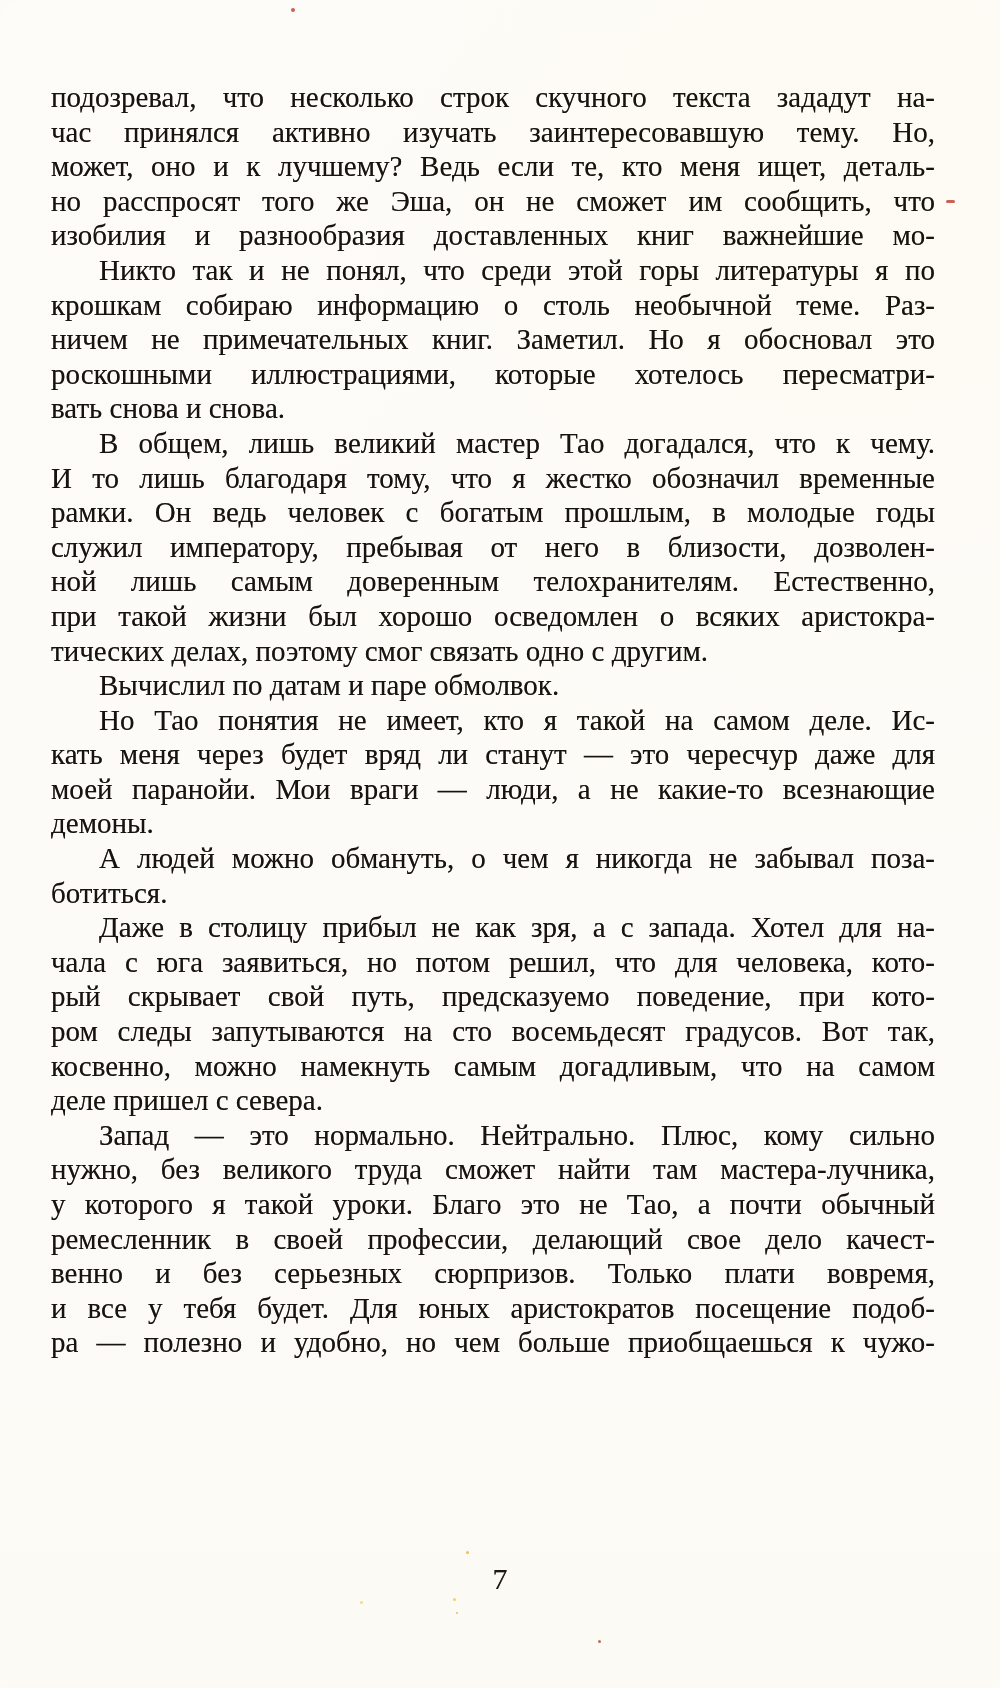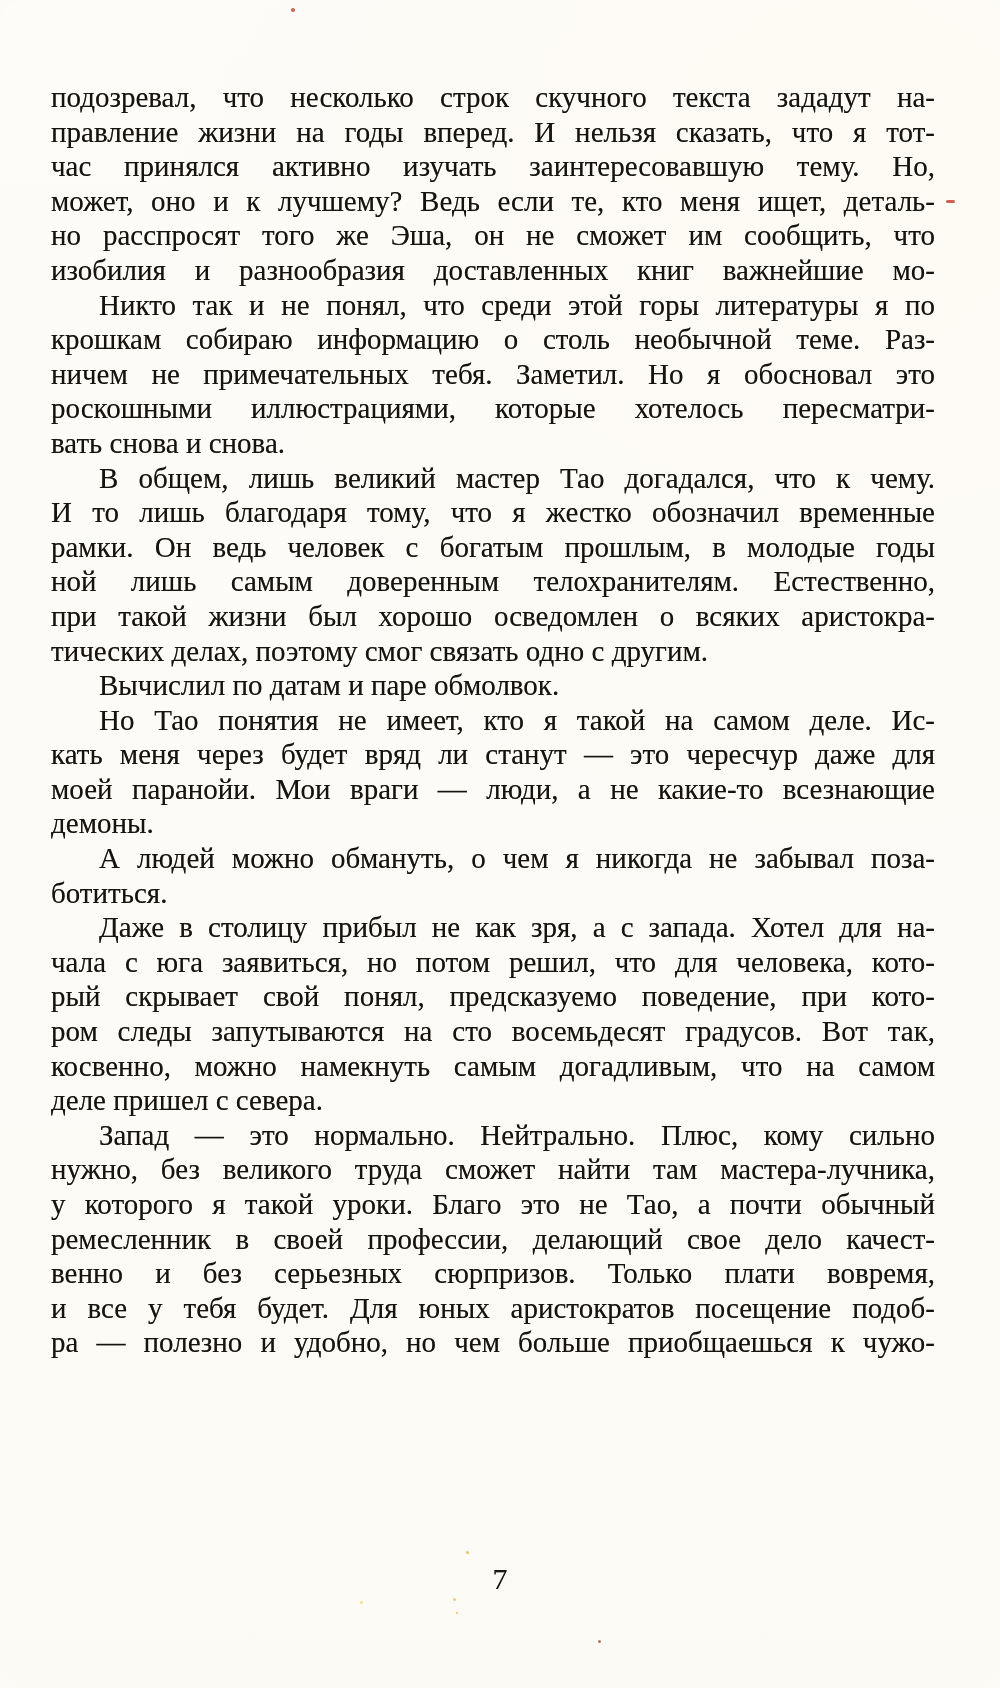--- a/index.html
+++ b/index.html
@@ -63,46 +63,46 @@
   .speck.y4 { left: 360px; top: 1601px; width: 3px; height: 3px; background: #f3c335; opacity: .55; }
   .speck.r2 { left: 598px; top: 1640px; width: 3px; height: 3px; background: #a5301d; opacity: .7; }
 </style>
 </head>
 <body>
 
 <div class="page">
 
   <div class="text-block">
       <div class="line">подозревал, что несколько строк скучного текста зададут на-</div>
-      <div class="line">правление жизни на годы вперед. И нельзя сказать, что я тот-</div>
       <div class="line">час принялся активно изучать заинтересовавшую тему. Но,</div>
       <div class="line">может, оно и к лучшему? Ведь если те, кто меня ищет, деталь-</div>
       <div class="line">но расспросят того же Эша, он не сможет им сообщить, что</div>
       <div class="line">изобилия и разнообразия доставленных книг важнейшие мо-</div>
       <div class="line indent">Никто так и не понял, что среди этой горы литературы я по</div>
       <div class="line">крошкам собираю информацию о столь необычной теме. Раз-</div>
-      <div class="line">ничем не примечательных тебя. Заметил. Но я обосновал это</div>
+      <div class="line">ничем не примечательных книг. Заметил. Но я обосновал это</div>
       <div class="line">роскошными иллюстрациями, которые хотелось пересматри-</div>
       <div class="line last">вать снова и снова.</div>
       <div class="line indent">В общем, лишь великий мастер Тао догадался, что к чему.</div>
       <div class="line">И то лишь благодаря тому, что я жестко обозначил временные</div>
       <div class="line">рамки. Он ведь человек с богатым прошлым, в молодые годы</div>
+      <div class="line">служил императору, пребывая от него в близости, дозволен-</div>
       <div class="line">ной лишь самым доверенным телохранителям. Естественно,</div>
       <div class="line">при такой жизни был хорошо осведомлен о всяких аристокра-</div>
       <div class="line last">тических делах, поэтому смог связать одно с другим.</div>
       <div class="line indent last">Вычислил по датам и паре обмолвок.</div>
       <div class="line indent">Но Тао понятия не имеет, кто я такой на самом деле. Ис-</div>
       <div class="line">кать меня через будет вряд ли станут — это чересчур даже для</div>
       <div class="line">моей паранойи. Мои враги — люди, а не какие-то всезнающие</div>
       <div class="line last">демоны.</div>
       <div class="line indent">А людей можно обмануть, о чем я никогда не забывал поза-</div>
       <div class="line last">ботиться.</div>
       <div class="line indent">Даже в столицу прибыл не как зря, а с запада. Хотел для на-</div>
       <div class="line">чала с юга заявиться, но потом решил, что для человека, кото-</div>
-      <div class="line">рый скрывает свой понял, предсказуемо поведение, при кото-</div>
+      <div class="line">рый скрывает свой путь, предсказуемо поведение, при кото-</div>
       <div class="line">ром следы запутываются на сто восемьдесят градусов. Вот так,</div>
       <div class="line">косвенно, можно намекнуть самым догадливым, что на самом</div>
       <div class="line last">деле пришел с севера.</div>
       <div class="line indent">Запад — это нормально. Нейтрально. Плюс, кому сильно</div>
       <div class="line">нужно, без великого труда сможет найти там мастера-лучника,</div>
       <div class="line">у которого я такой уроки. Благо это не Тао, а почти обычный</div>
       <div class="line">ремесленник в своей профессии, делающий свое дело качест-</div>
       <div class="line">венно и без серьезных сюрпризов. Только плати вовремя,</div>
       <div class="line">и все у тебя будет. Для юных аристократов посещение подоб-</div>
       <div class="line">ра — полезно и удобно, но чем больше приобщаешься к чужо-</div>

